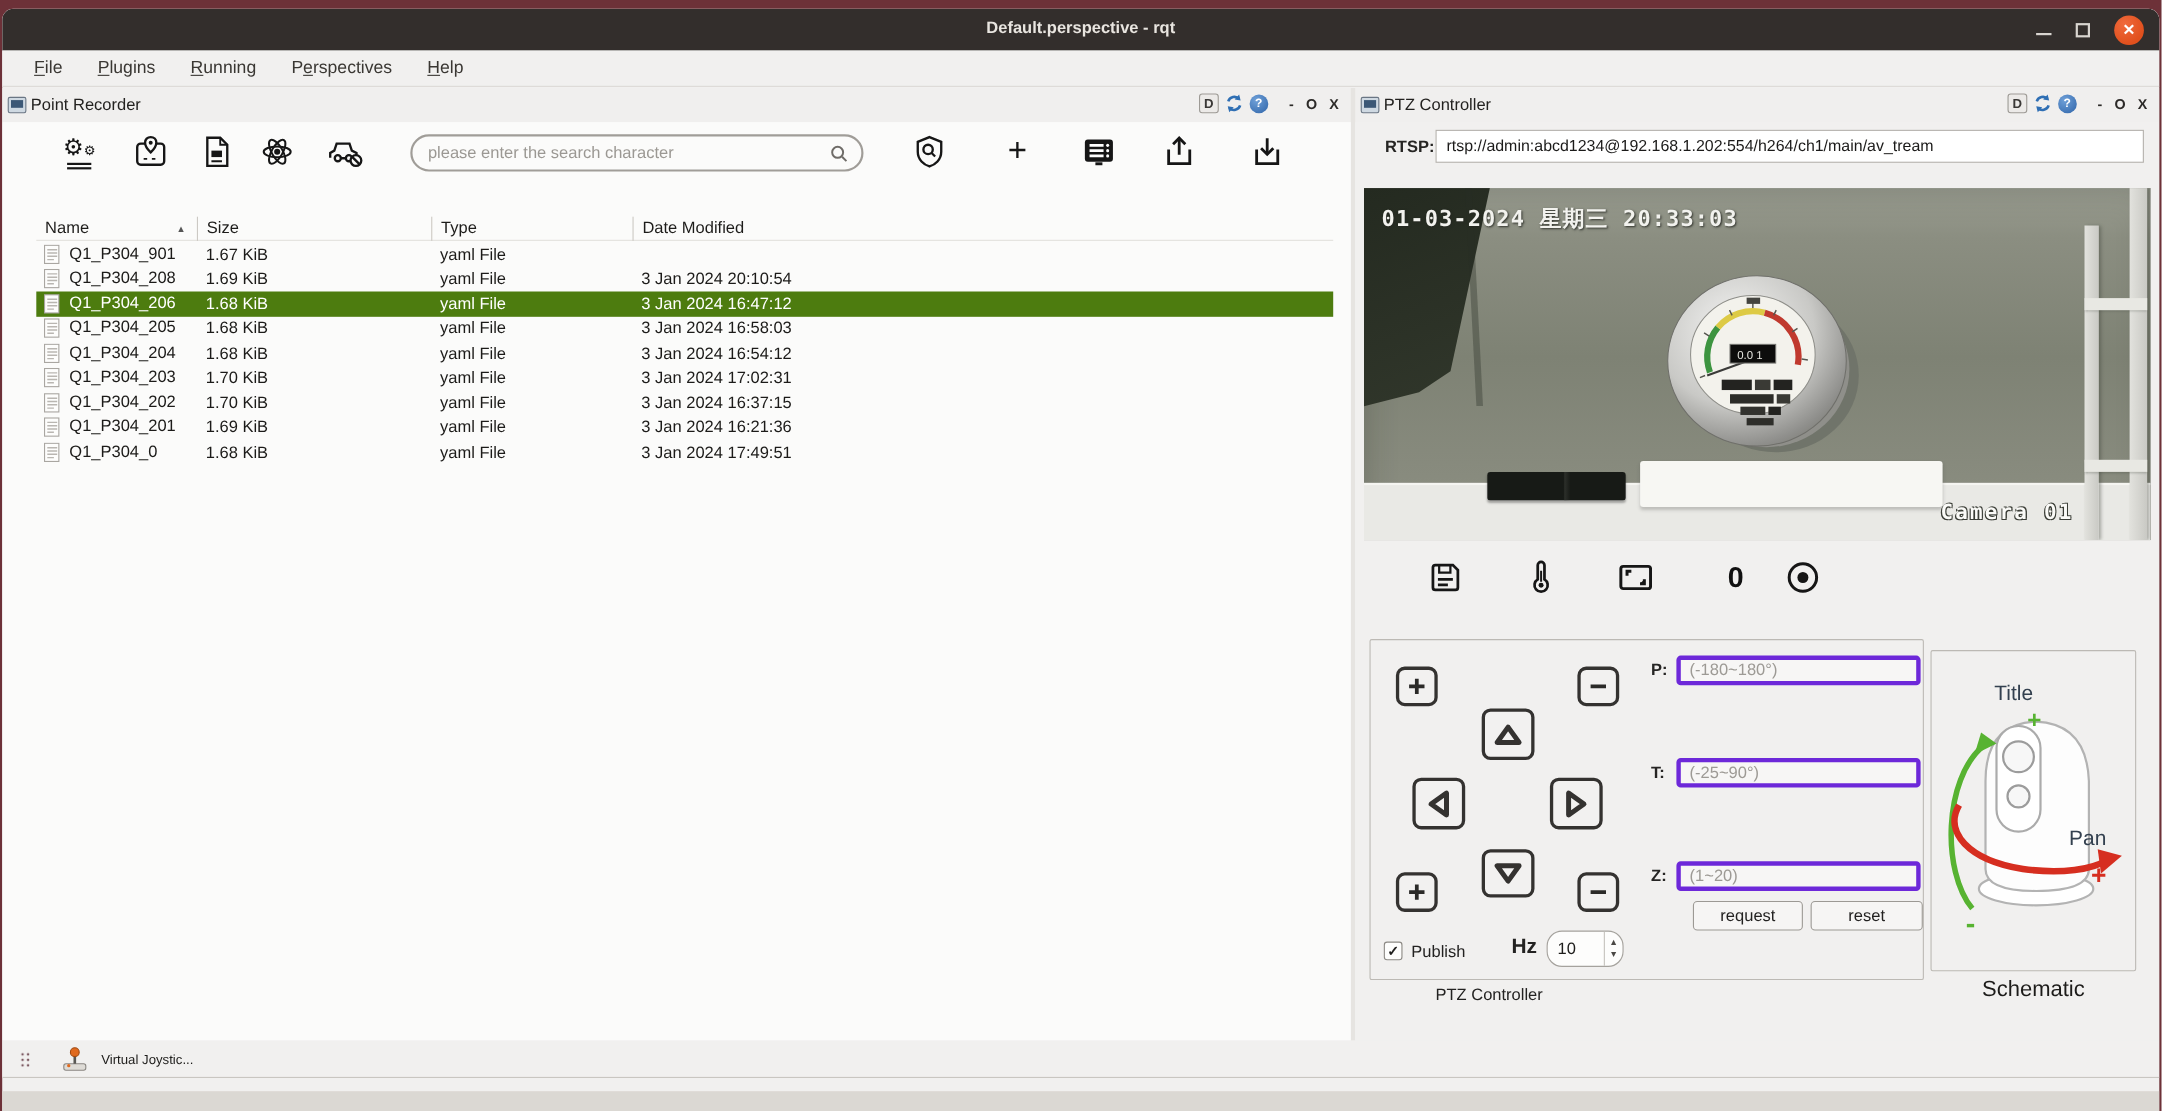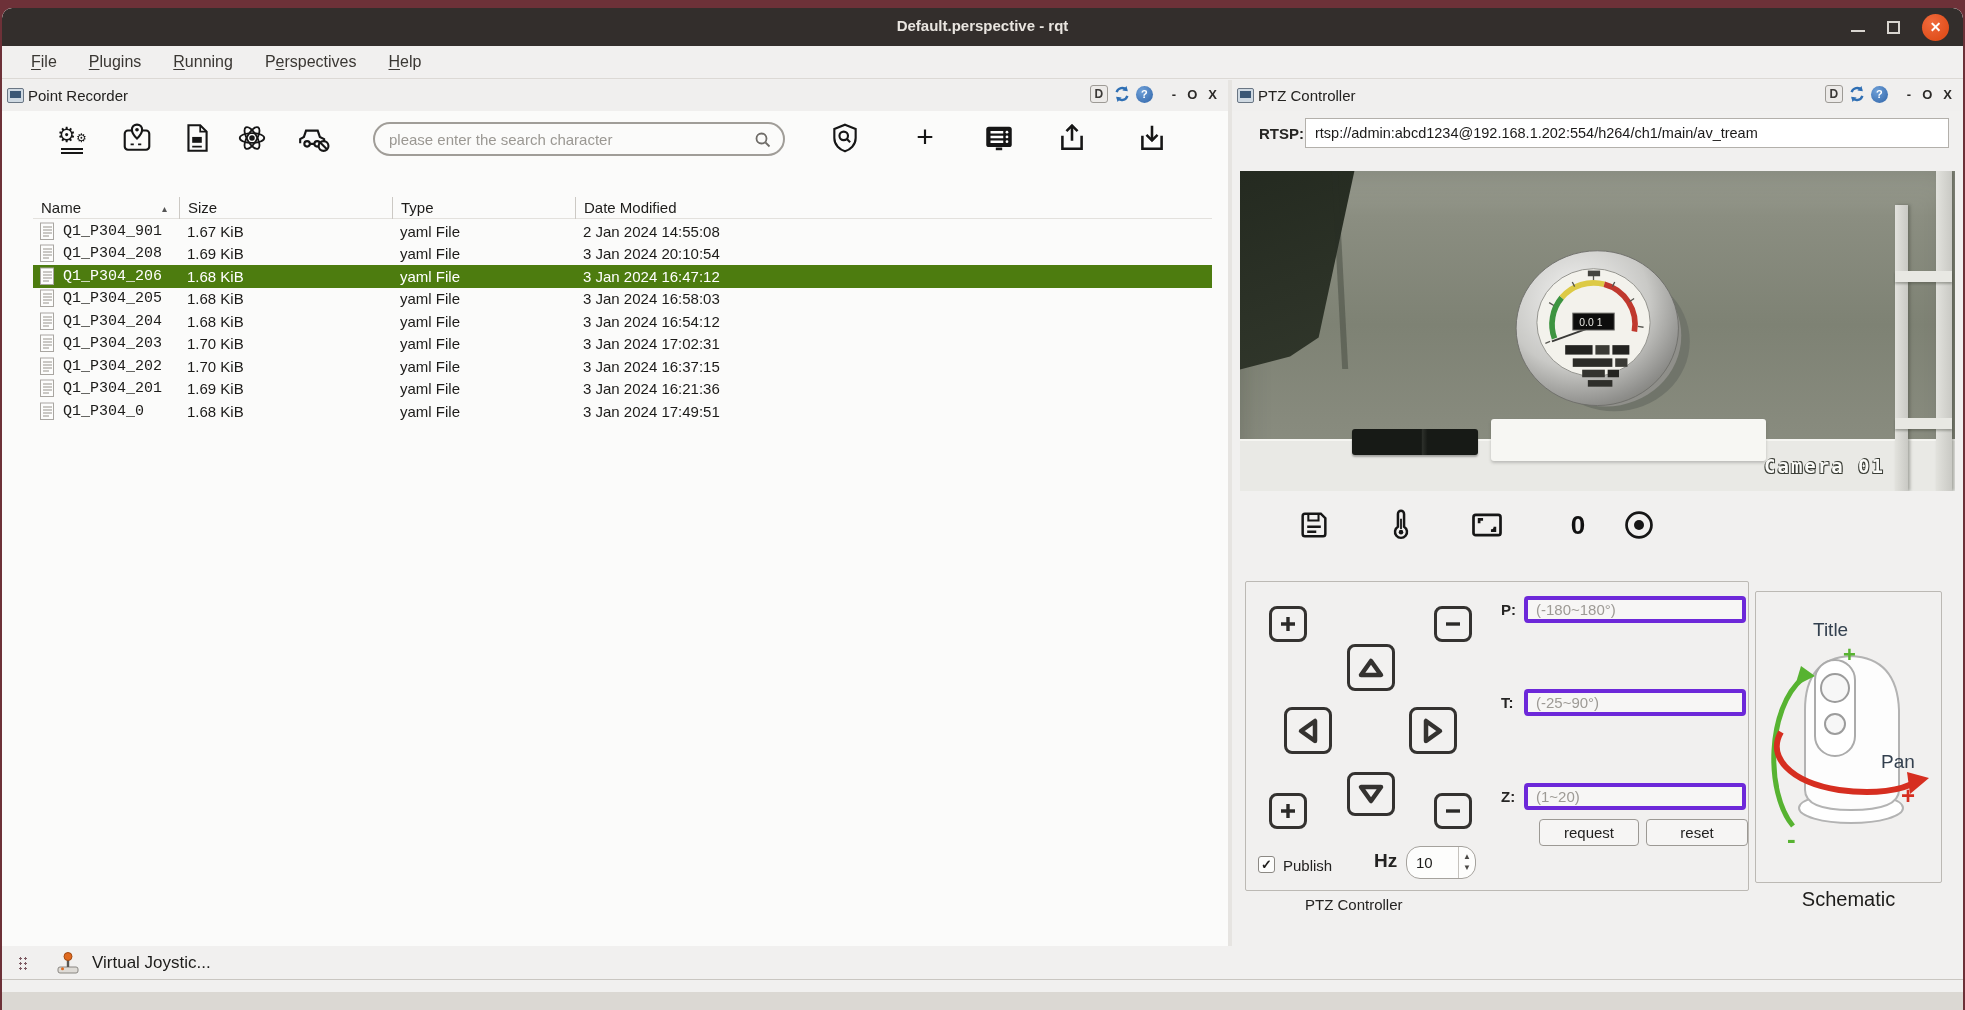--- a/index.html
+++ b/index.html
@@ -68,21 +68,21 @@
   
   .thead { position:absolute; left:31px; top:86px; width:1179px; height:22px; display:grid;
            grid-template-columns:146px 213px 183px 1fr; border-bottom:1px solid #e3e1dd; }
   .thead .hc { font-size:15px; color:#1d1c1a; padding-left:8px; position:relative; line-height:22px; }
   .thead .hc + .hc { border-left:1px solid #ccc9c4; }
   .sortind { position:absolute; right:12px; top:1px; font-size:10px; color:#555; }
   .rows { position:absolute; left:31px; top:109px; width:1179px; }
   .trow { display:grid; grid-template-columns:146px 213px 183px 1fr; height:22.5px; align-items:center;
           font-size:15px; color:#1c1b19; }
   .trow .cell { padding-left:8px; white-space:nowrap; overflow:hidden; }
-  .trow .ncell { display:flex; align-items:center; gap:7px; padding-left:6px;font-family:Liberation Mono, monospace; }
+  .trow .ncell { display:flex; gap:7px; padding-left:6px; }
   .trow.sel { background:#4d7c0f; color:#ffffff; }
   .ficon { width:17px; height:19px; flex:0 0 17px; }
 
   
   .rtsp-label { position:absolute; left:1257px; top:117px; font-size:15px; font-weight:600; color:#262523; }
   .rtsp-input { position:absolute; left:1303px; top:110px; width:644px; height:30px; border:1px solid #b3b0ab;
                 background:#fff; font-size:14.5px; color:#1b1a19; padding:0 9px; outline:none;
                 font-family:"Liberation Sans",sans-serif; }
 
   .cam { position:absolute; left:1238px; top:163px; width:715px; height:320px; overflow:hidden;
@@ -143,21 +143,21 @@
 
   .caption-ptz { position:absolute; left:1303px; top:888px; font-size:15px; color:#232221; }
   .caption-sch { position:absolute; left:1753px; top:880px; width:187px; text-align:center; font-size:20px; color:#1d1c1a; }
 
   
   .statusbar { position:absolute; left:0; top:938px; width:100%; height:34px; background:#f1f0ef;
                border-bottom:1px solid #c9c6c1; display:flex; align-items:center; }
   .draghandle { margin-left:16px; width:10px; height:14px;
                 background-image:radial-gradient(circle,#7d5a62 1px,transparent 1.4px);
                 background-size:5px 5px; }
-  .statustext { font-size:17px; color:#1d1c1a; margin-left:10px; }
+  .statustext { font-size:12px; color:#1d1c1a; margin-left:10px; }
   .bottomstrip { position:absolute; left:0; top:984px; width:100%; height:18px; background:#dbd8d3; }
 
   svg text { font-family:"Liberation Sans",sans-serif; }
 </style>
 </head>
 <body>
 
 <div id="app">
 
   <div class="titlebar">
@@ -313,21 +313,20 @@
   <div class="trow">
     <span class="cell ncell">
       <svg class="ficon" viewBox="0 0 17 19">
         <rect x="1.5" y="1" width="13" height="16.5" fill="#fdfdfc" stroke="#a9a6a1"></rect>
         <path d="M4 5h9 M4 8h9 M4 11h9 M4 14h6" stroke="#b9b6b1" stroke-width="1.3"></path>
       </svg>
       <span class="c-name">Q1_P304_901</span>
     </span>
     <span class="cell c-size">1.67 KiB</span>
     <span class="cell c-type">yaml File</span>
-    <span class="cell c-date">2 Jan 2024 14:55:08</span>
   </div>
 
   <div class="trow">
     <span class="cell ncell">
       <svg class="ficon" viewBox="0 0 17 19">
         <rect x="1.5" y="1" width="13" height="16.5" fill="#fdfdfc" stroke="#a9a6a1"></rect>
         <path d="M4 5h9 M4 8h9 M4 11h9 M4 14h6" stroke="#b9b6b1" stroke-width="1.3"></path>
       </svg>
       <span class="c-name">Q1_P304_208</span>
     </span>
@@ -469,20 +468,21 @@
       <rect x="56" y="104" width="29" height="10" fill="#232320"></rect>
         <rect x="88" y="104" width="15" height="10" fill="#3a3a35"></rect>
         <rect x="106" y="104" width="18" height="10" fill="#232320"></rect>
       <rect x="64" y="118" width="42" height="9" fill="#2c2c28"></rect>
         <rect x="109" y="118" width="13" height="9" fill="#3a3a35"></rect>
       <rect x="74" y="130" width="24" height="8" fill="#33332f"></rect>
         <rect x="101" y="130" width="12" height="8" fill="#232320"></rect>
       <rect x="80" y="141" width="26" height="7" fill="#2e2e2a"></rect>
     </svg>
 
+    <div class="cam-ts">01-03-2024 星期三 20:33:03</div>
     <div class="cam-name">Camera 01</div>
   </div>
 
   <div class="camtool" style="left:1292px">
     <svg width="34" height="34" viewBox="0 0 30 30" fill="none" stroke="#161616" stroke-width="2.2">
       <path d="M5 7a2 2 0 0 1 2-2h14l4 4v14a2 2 0 0 1-2 2H7a2 2 0 0 1-2-2z"></path>
       <path d="M10 5v6h9V5" stroke-width="1.8"></path>
       <path d="M9 16.5h12 M9 21h8"></path>
     </svg>
   </div>

